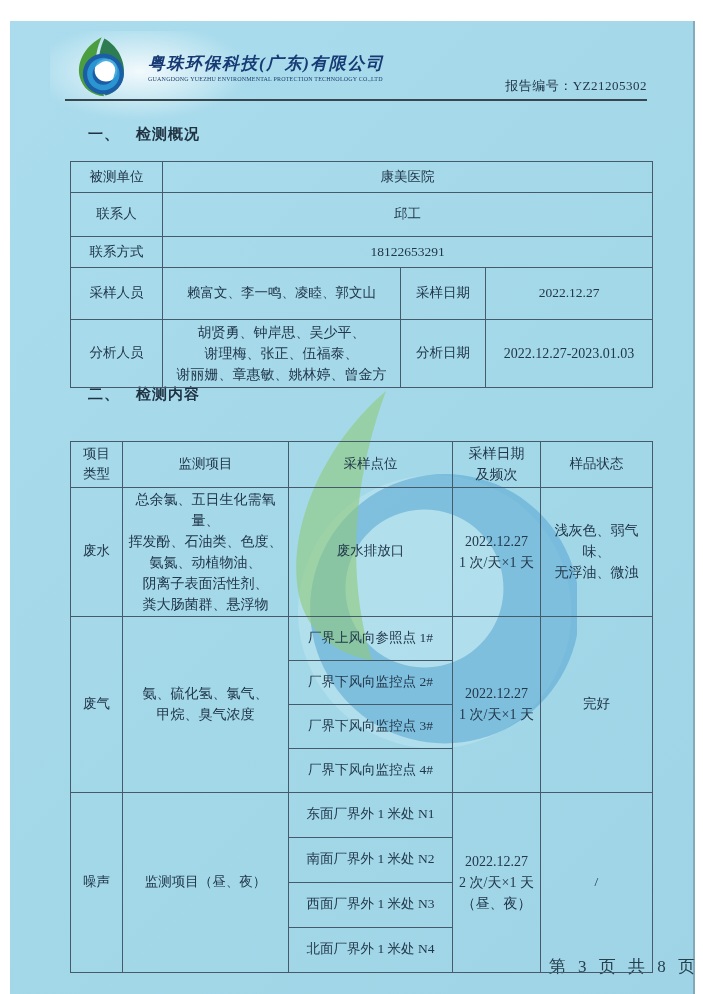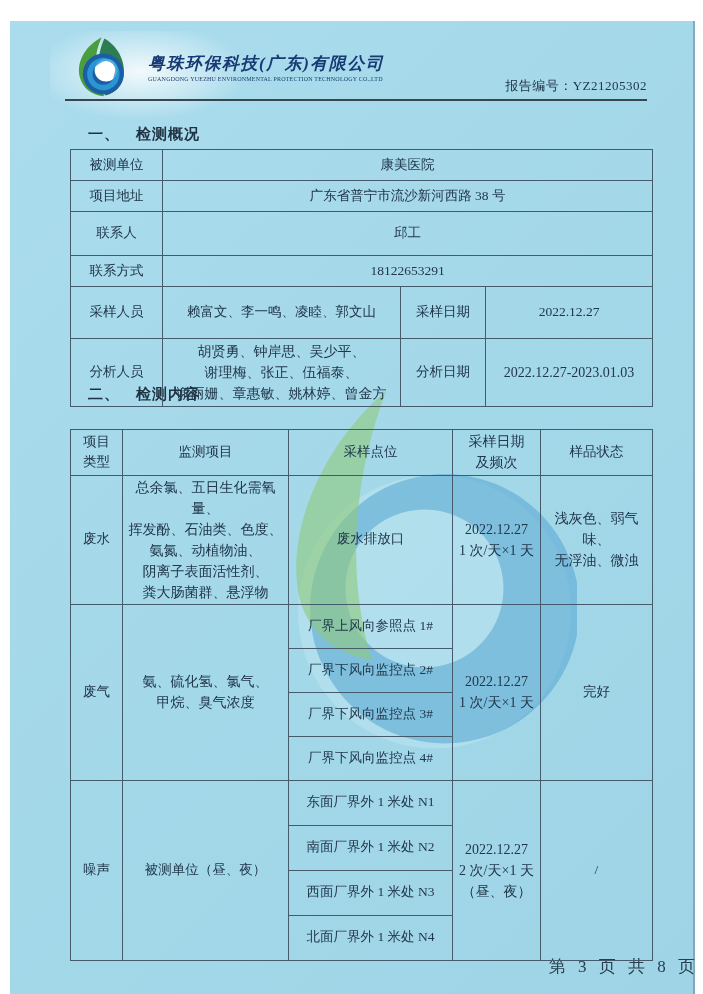--- a/index.html
+++ b/index.html
@@ -51,22 +51,22 @@
   
   table{
     border-collapse:collapse;table-layout:fixed;position:absolute;
     background:transparent;z-index:2;
   }
   td,th{
     border:1px solid #455b6c;text-align:center;vertical-align:middle;
     font-weight:normal;font-size:13.5px;color:#21374a;
     white-space:pre-line;line-height:1.5;padding:2px 3px;overflow:hidden;
   }
-  #table-overview{left:60px;top:128px;width:582px;border-radius:24px;}
-  #table-content{left:60px;top:408px;width:582px;}
+  #table-overview{left:60px;top:140px;width:582px;border-radius:24px;}
+  #table-content{left:60px;top:420px;width:582px;}
   .tight{padding:1px 1px;font-size:14px;}
   .nowrap{white-space:nowrap;}
   
   .watermark{
     position:absolute;left:262px;top:370px;width:305px;height:395px;
     z-index:1;pointer-events:none;
   }
   
   .footer{
     position:absolute;top:934px;left:4px;width:100%;text-align:right;
@@ -109,24 +109,20 @@
     <colgroup>
         <col style="width:92px">
         <col style="width:238px">
         <col style="width:85px">
         <col style="width:167px">
       </colgroup>
     <tbody>
         <tr style="height:31px">
       <td>被测单位</td>
       <td colspan="3">康美医院</td>
-    </tr>
-    <tr style="height:31px">
-      <td>项目地址</td>
-      <td colspan="3">广东省普宁市流沙新河西路 38 号</td>
     </tr>
     <tr style="height:44px">
       <td>联系人</td>
       <td colspan="3">邱工</td>
     </tr>
     <tr style="height:31px">
       <td>联系方式</td>
       <td colspan="3">18122653291</td>
     </tr>
     <tr style="height:52px">
@@ -195,21 +191,21 @@
     </tr>
     <tr style="height:44px">
       <td>厂界下风向监控点 3#</td>
     </tr>
     <tr style="height:44px">
       <td>厂界下风向监控点 4#</td>
     </tr>
 
     <tr style="height:45px">
       <td rowspan="4">噪声</td>
-      <td rowspan="4">被测单位（昼、夜）</td>
+      <td rowspan="4">监测项目（昼、夜）</td>
       <td>东面厂界外 1 米处 N1</td>
       <td rowspan="4" class="tight">2022.12.27
 2 次/天×1 天
 （昼、夜）</td>
       <td rowspan="4">/</td>
     </tr>
     <tr style="height:45px">
       <td>南面厂界外 1 米处 N2</td>
     </tr>
     <tr style="height:45px">

